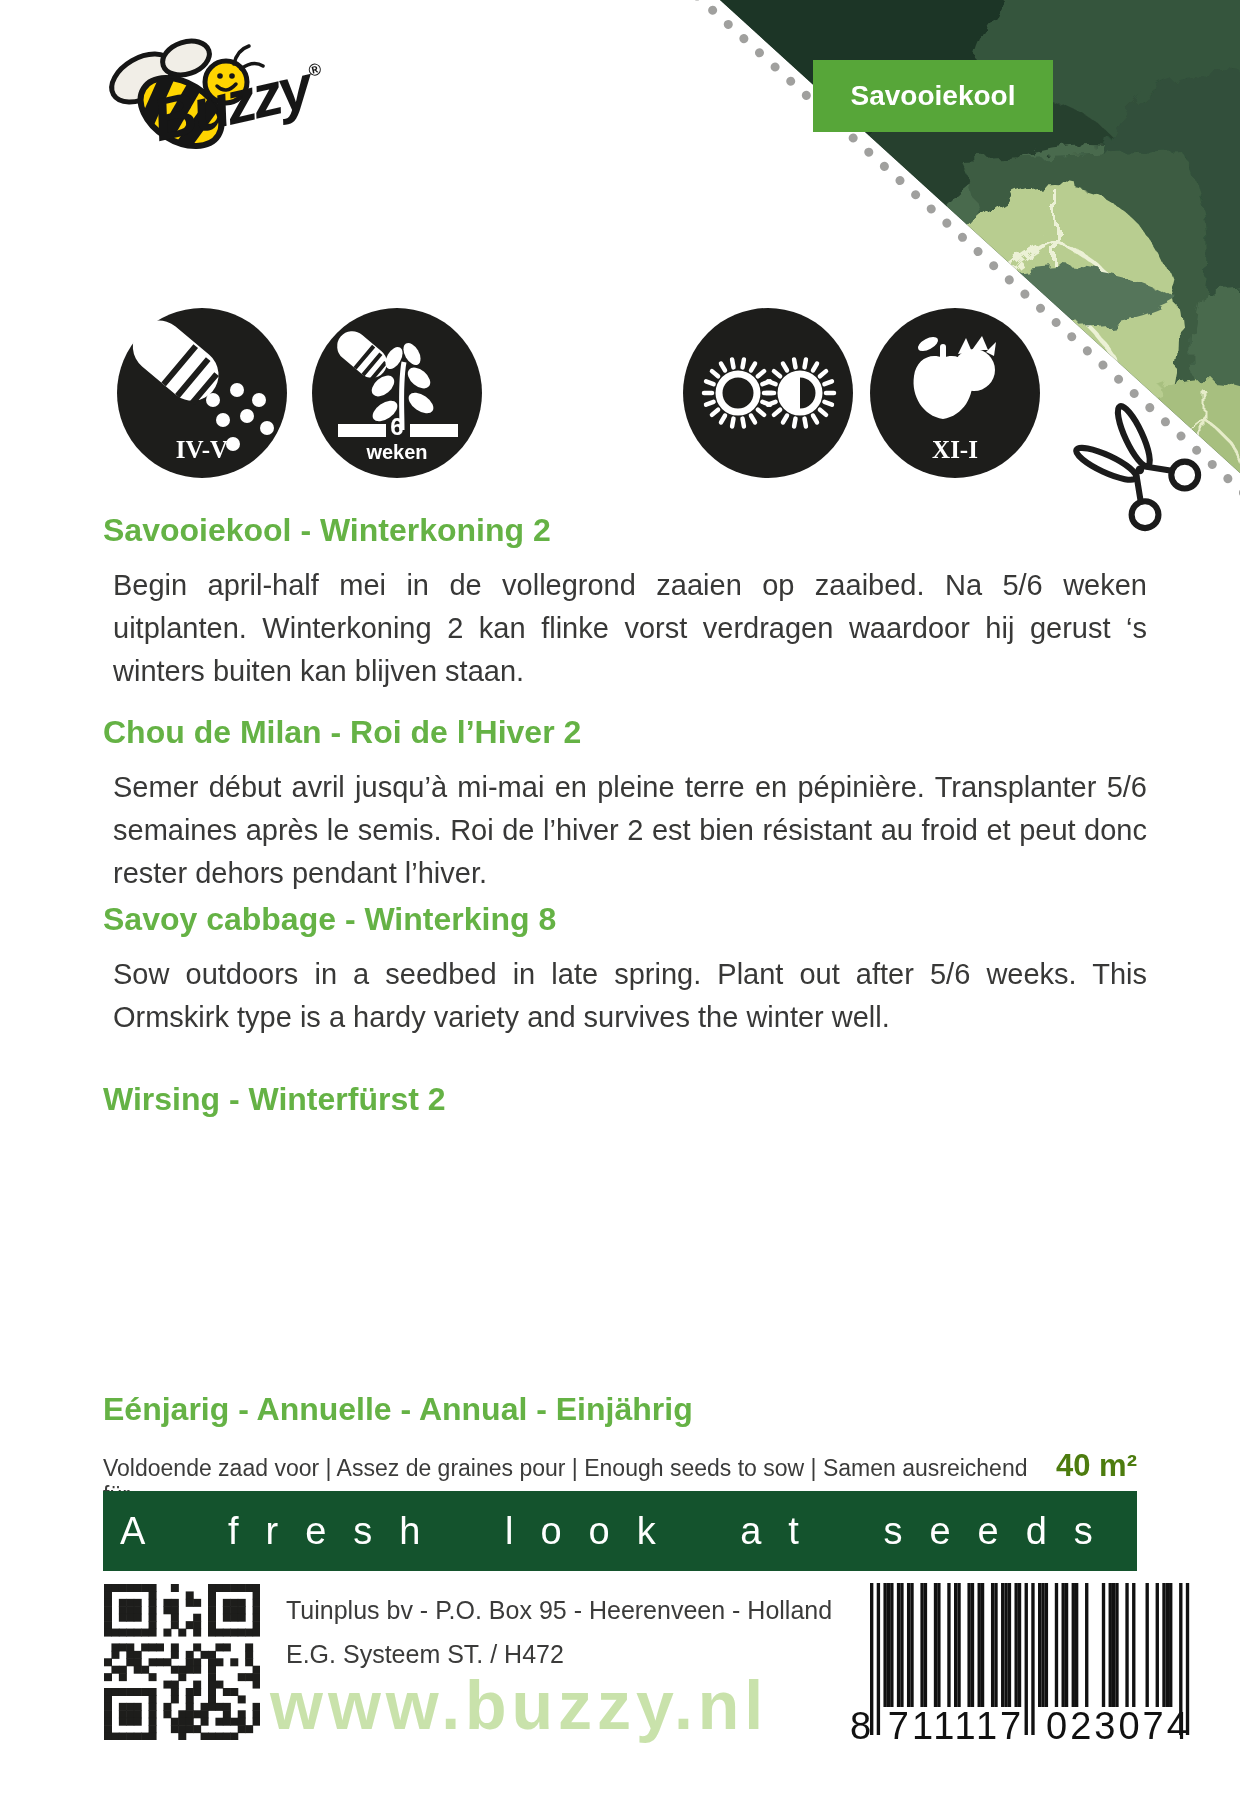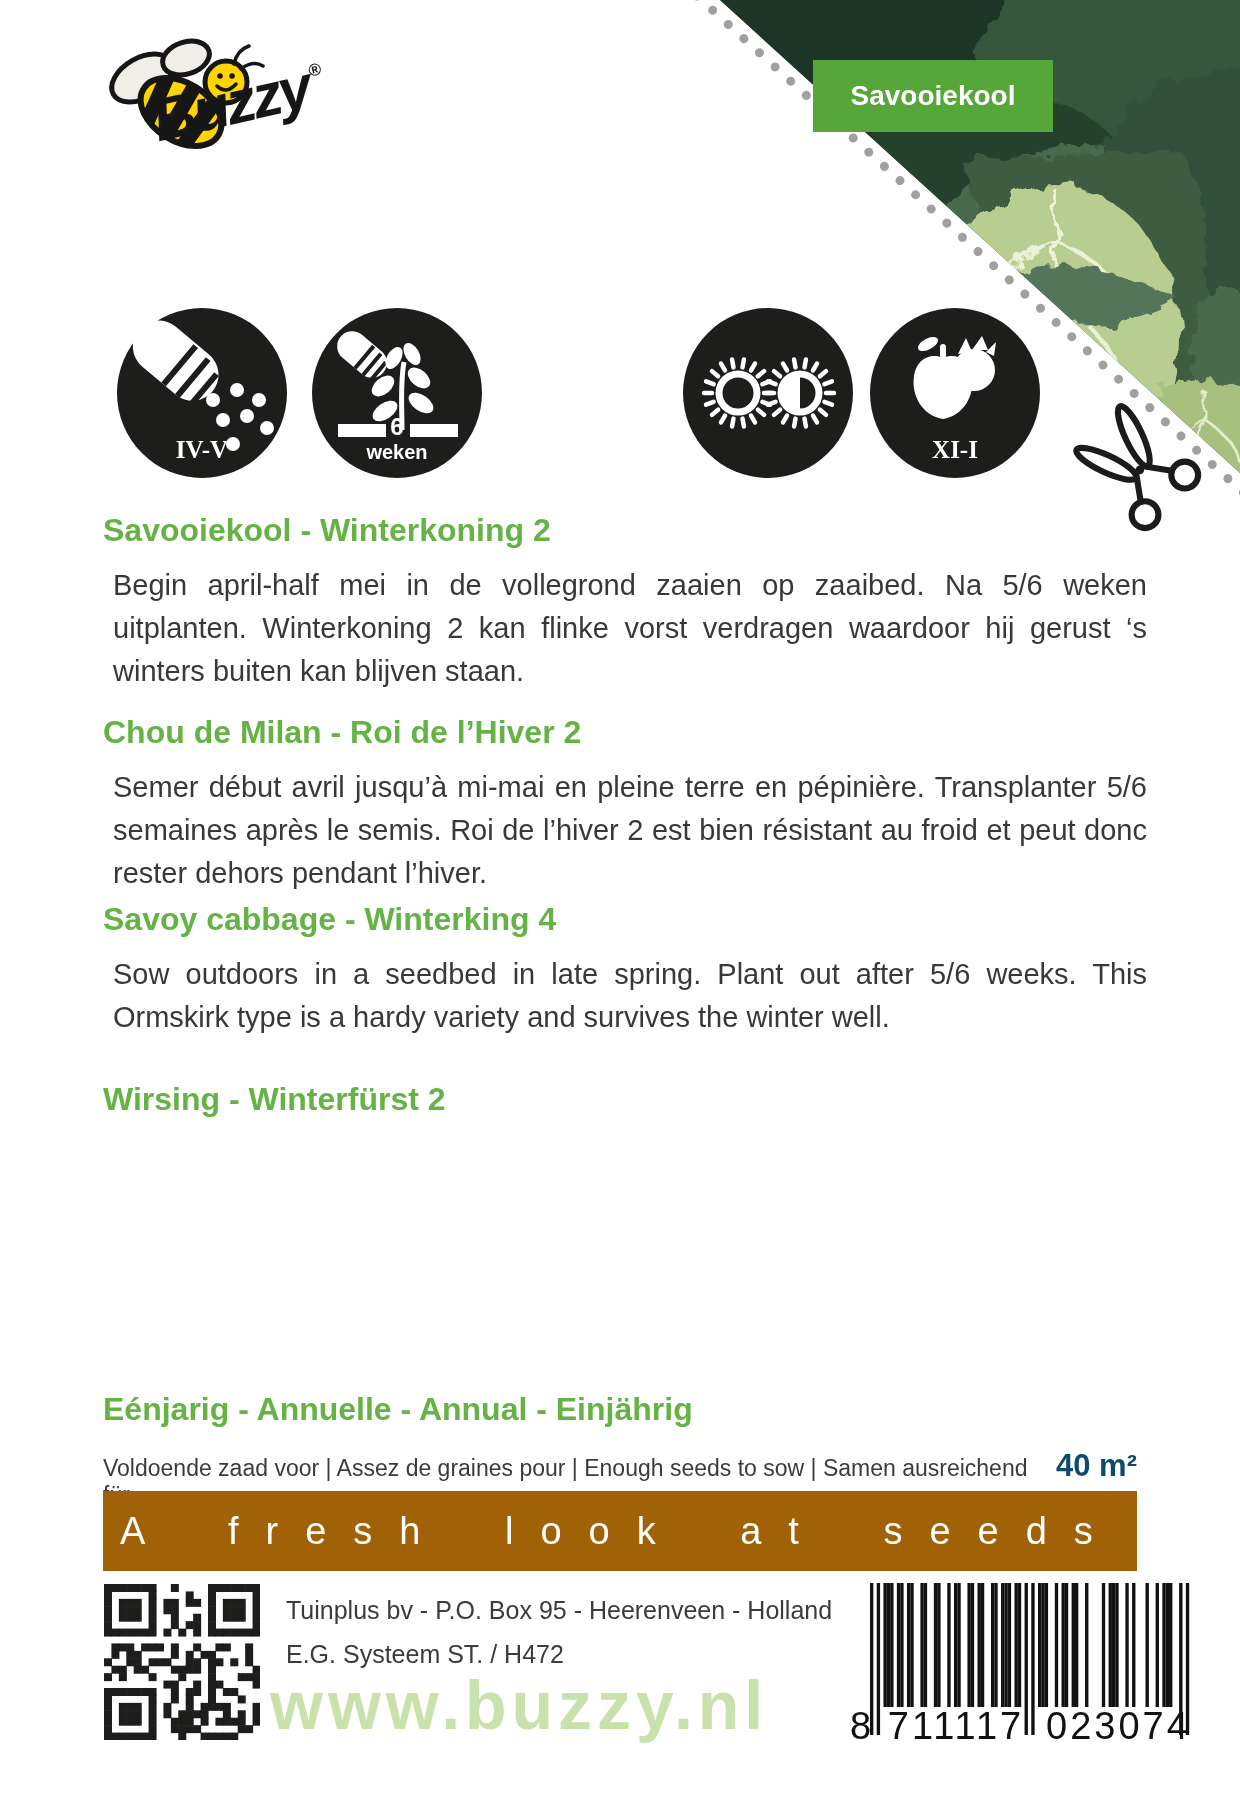--- a/index.html
+++ b/index.html
@@ -39,25 +39,25 @@
   .c5 .lbl{bottom:14px;font-size:25px;}
 
   
   .col{left:103px;width:1034px;}
   .green-h{font-size:32px;font-weight:bold;color:#65b245;white-space:nowrap;}
   .body-text{font-size:29px;line-height:43px;text-align:justify;text-align-last:left;margin:10px;}
 
   .annual-h{top:1391px;}
   .seeds-line{top:1448px;display:flex;justify-content:space-between;align-items:baseline;}
   .seeds-text{font-size:23px;color:#3b3b3a;}
-  .seeds-amount{font-size:31px;font-weight:bold;color:#0c4a6e;white-space:nowrap;}
+  .seeds-amount{font-size:31px;font-weight:bold;color:#4d7c0f;white-space:nowrap;}
 
   
   .banner{
-    left:103px;top:1491px;width:1034px;height:80px;background:#a16207;color:#fff;
+    left:103px;top:1491px;width:1034px;height:80px;background:#14532d;color:#fff;
     font-size:38px;line-height:80px;text-align:center;letter-spacing:27px;word-spacing:20px;
     white-space:nowrap;overflow:hidden;
   }
 
   
   .qr{left:104px;top:1584px;width:156px;height:156px;}
   .addr{left:286px;top:1596px;font-size:25px;color:#3b3b3a;}
   .sysc{left:286px;top:1640px;font-size:25px;color:#3b3b3a;}
   .www{left:270px;top:1666px;font-size:68px;font-weight:bold;color:#c9e2ab;letter-spacing:5px;}
   .barcode{left:850px;top:1583px;width:345px;height:175px;}
@@ -255,21 +255,21 @@
     </svg>
     <div class="lbl roman">XI-I</div>
   </div>
 
   <div class="abs col green-h" style="top:512px">Savooiekool - Winterkoning 2</div>
   <p class="abs col body-text" style="top:554px">Begin april-half mei in de vollegrond zaaien op zaaibed. Na 5/6 weken uitplanten. Winterkoning 2 kan flinke vorst verdragen waardoor hij gerust ‘s winters buiten kan blijven staan.</p>
 
   <div class="abs col green-h" style="top:714px">Chou de Milan - Roi de l’Hiver 2</div>
   <p class="abs col body-text" style="top:756px">Semer début avril jusqu’à mi-mai en pleine terre en pépinière. Transplanter 5/6 semaines après le semis. Roi de l’hiver 2 est bien résistant au froid et peut donc rester dehors pendant l’hiver.</p>
 
-  <div class="abs col green-h" style="top:901px">Savoy cabbage - Winterking 4</div>
+  <div class="abs col green-h" style="top:901px">Savoy cabbage - Winterking 8</div>
   <p class="abs col body-text" style="top:943px">Sow outdoors in a seedbed in late spring. Plant out after 5/6 weeks. This Ormskirk type is a hardy variety and survives the winter well.</p>
 
   <div class="abs col green-h" style="top:1081px">Wirsing - Winterfürst 2</div>
 
   <div class="abs col green-h annual-h">Eénjarig - Annuelle - Annual - Einjährig</div>
   <div class="abs col seeds-line">
     <span class="seeds-text">Voldoende zaad voor | Assez de graines pour | Enough seeds to sow | Samen ausreichend für</span>
     <span class="seeds-amount">40 m²</span>
   </div>
 

